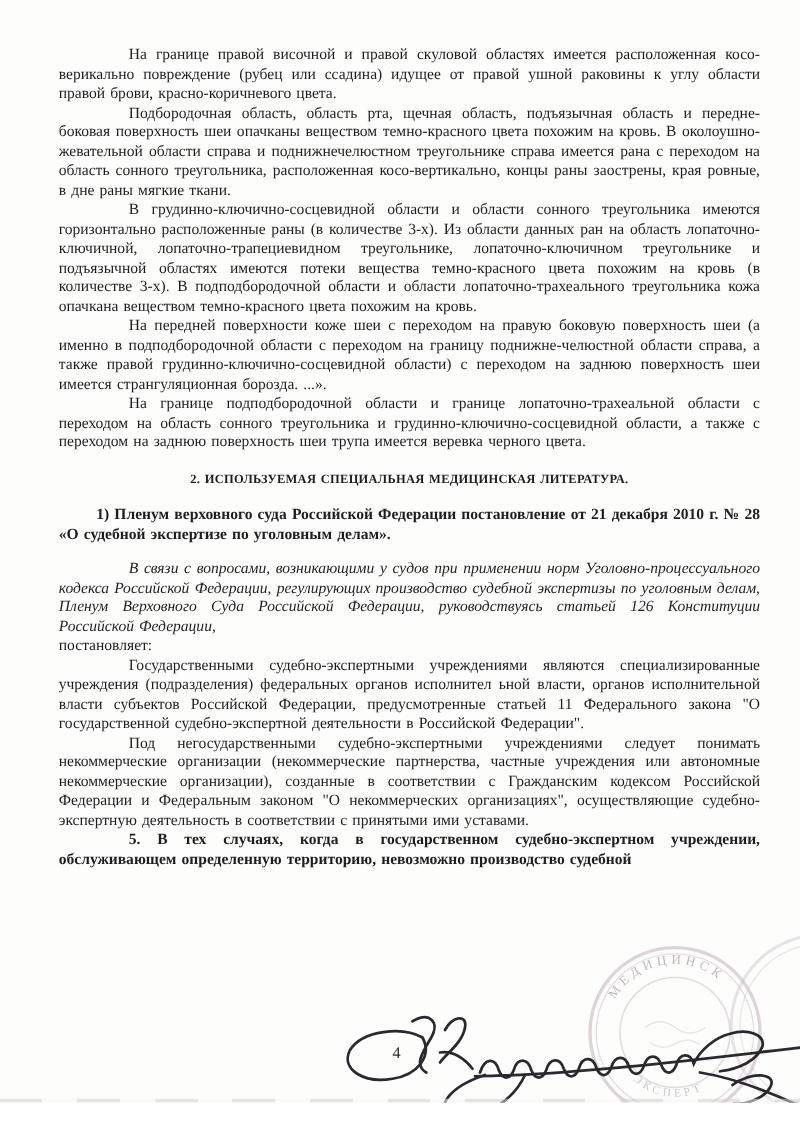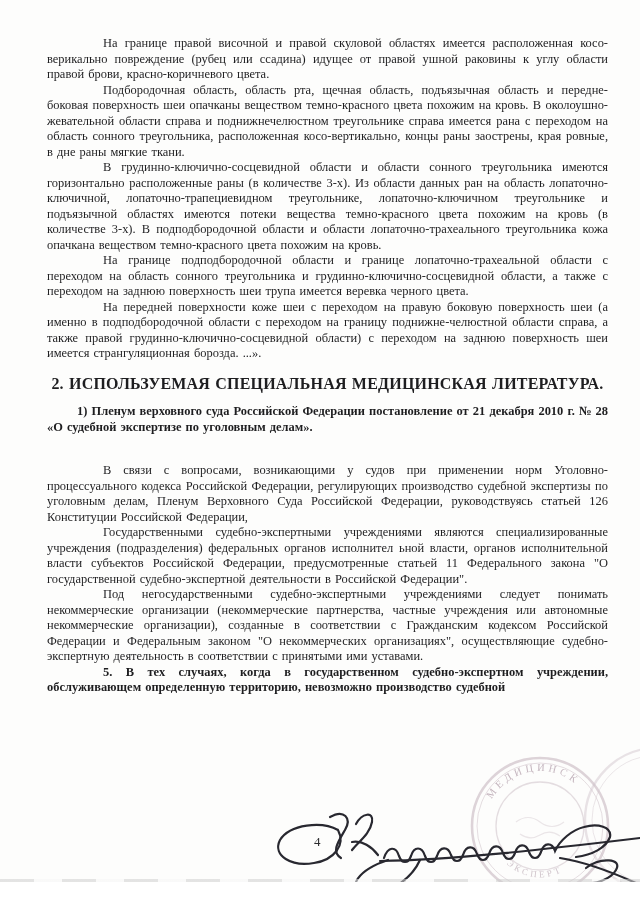--- a/index.html
+++ b/index.html
@@ -10,25 +10,25 @@
   }
   .body-text{
     position:absolute;left:47px;top:36px;width:561px;
     font-size:12.45px;line-height:15.5px;
   }
   .para{margin:0;text-align:justify;text-indent:56px;word-spacing:1px;}
   .para--body{}
   .para--plain{text-indent:0;}
   .para--heading{
     font-weight:bold;text-align:center;text-indent:0;
-    margin:14px 0 13px 0;font-size:16px;letter-spacing:.2px;
+    margin:14px 0 13px 0;font-size:10px;letter-spacing:.2px;
   }
-  .para--intro{font-weight:bold;text-indent:30px;margin-bottom:28px;}
+  .para--intro{font-weight:bold;text-indent:30px;margin-bottom:12px;}
   .para--closing{font-weight:bold;}
-  .para--gap{margin-top:0;}
+  .para--gap{margin-top:0;font-style:italic;}
   .page-number{
     position:absolute;left:314px;top:834px;font-size:13px;color:#2c2c2e;
   }
   .overlay{
     position:absolute;left:0;top:0;width:640px;height:903px;pointer-events:none;
   }
   .stamp-layer{mix-blend-mode:multiply;}
   .scan-edge{
     position:absolute;left:0;bottom:0;width:640px;height:3px;opacity:.55;
     background:repeating-linear-gradient(90deg,#cfcfcf 0 34px,#f6f6f6 34px 62px);
@@ -36,25 +36,26 @@
 </style>
 </head>
 <body>
 
 <div class="page">
 
   <div class="body-text">
       <p class="para para--body">На границе правой височной и правой скуловой областях имеется расположенная косо-верикально повреждение (рубец или ссадина) идущее от правой ушной раковины к углу области правой брови, красно-коричневого цвета.</p>
       <p class="para para--body">Подбородочная область, область рта, щечная область, подъязычная область и передне-боковая поверхность шеи опачканы веществом темно-красного цвета похожим на кровь. В околоушно-жевательной области справа и поднижнечелюстном треугольнике справа имеется рана с переходом на область сонного треугольника, расположенная косо-вертикально, концы раны заострены, края ровные, в дне раны мягкие ткани.</p>
       <p class="para para--body">В грудинно-ключично-сосцевидной области и области сонного треугольника имеются горизонтально расположенные раны (в количестве 3-х). Из области данных ран на область лопаточно-ключичной, лопаточно-трапециевидном треугольнике, лопаточно-ключичном треугольнике и подъязычной областях имеются потеки вещества темно-красного цвета похожим на кровь (в количестве 3-х). В подподбородочной области и области лопаточно-трахеального треугольника кожа опачкана веществом темно-красного цвета похожим на кровь.</p>
+      <p class="para para--body">На передней поверхности коже шеи с переходом на правую боковую поверхность шеи (а именно в подподбородочной области с переходом на границу поднижне-челюстной области справа, а также правой грудинно-ключично-сосцевидной области) с переходом на заднюю поверхность шеи имеется странгуляционная борозда. ...».</p>
       <p class="para para--body">На границе подподбородочной области и границе лопаточно-трахеальной области с переходом на область сонного треугольника и грудинно-ключично-сосцевидной области, а также с переходом на заднюю поверхность шеи трупа имеется веревка черного цвета.</p>
-      <p class="para para--body">На передней поверхности коже шеи с переходом на правую боковую поверхность шеи (а именно в подподбородочной области с переходом на границу поднижне-челюстной области справа, а также правой грудинно-ключично-сосцевидной области) с переходом на заднюю поверхность шеи имеется странгуляционная борозда. ...».</p>
       <p class="para para--heading">2. ИСПОЛЬЗУЕМАЯ СПЕЦИАЛЬНАЯ МЕДИЦИНСКАЯ ЛИТЕРАТУРА.</p>
       <p class="para para--intro">1) Пленум верховного суда Российской Федерации постановление от 21 декабря 2010 г. № 28 «О судебной экспертизе по уголовным делам».</p>
       <p class="para para--body para--gap">В связи с вопросами, возникающими у судов при применении норм Уголовно-процессуального кодекса Российской Федерации, регулирующих производство судебной экспертизы по уголовным делам, Пленум Верховного Суда Российской Федерации, руководствуясь статьей 126 Конституции Российской Федерации,</p>
+      <p class="para para--plain">постановляет:</p>
       <p class="para para--body">Государственными судебно-экспертными учреждениями являются специализированные учреждения (подразделения) федеральных органов исполнител ьной власти, органов исполнительной власти субъектов Российской Федерации, предусмотренные статьей 11 Федерального закона "О государственной судебно-экспертной деятельности в Российской Федерации".</p>
       <p class="para para--body">Под негосударственными судебно-экспертными учреждениями следует понимать некоммерческие организации (некоммерческие партнерства, частные учреждения или автономные некоммерческие организации), созданные в соответствии с Гражданским кодексом Российской Федерации и Федеральным законом "О некоммерческих организациях", осуществляющие судебно-экспертную деятельность в соответствии с принятыми ими уставами.</p>
       <p class="para para--closing">5. В тех случаях, когда в государственном судебно-экспертном учреждении, обслуживающем определенную территорию, невозможно производство судебной</p>
     </div>
 
   <div class="page-number">4</div>
 
   <svg class="overlay stamp-layer" viewBox="0 0 640 903" xmlns="http://www.w3.org/2000/svg">
     <defs>
       <path id="arcT" d="M 485,826 A 55,55 0 0 1 595,826"></path>

